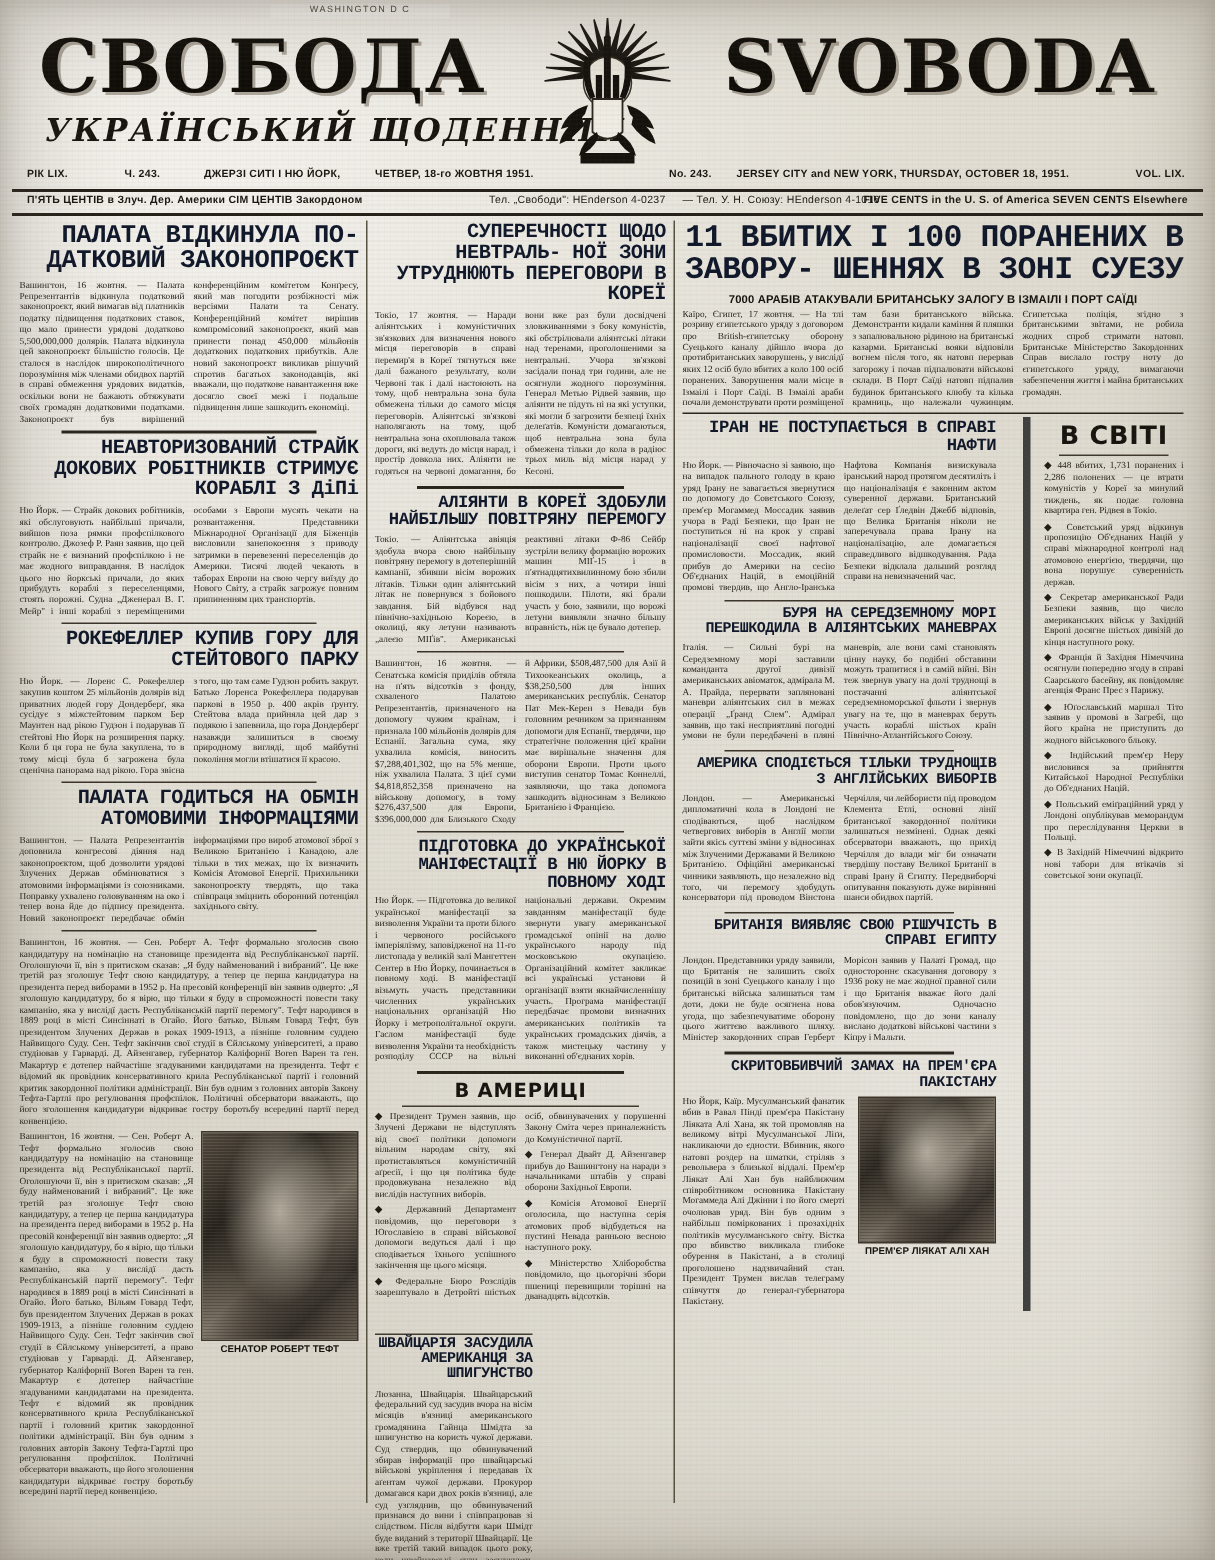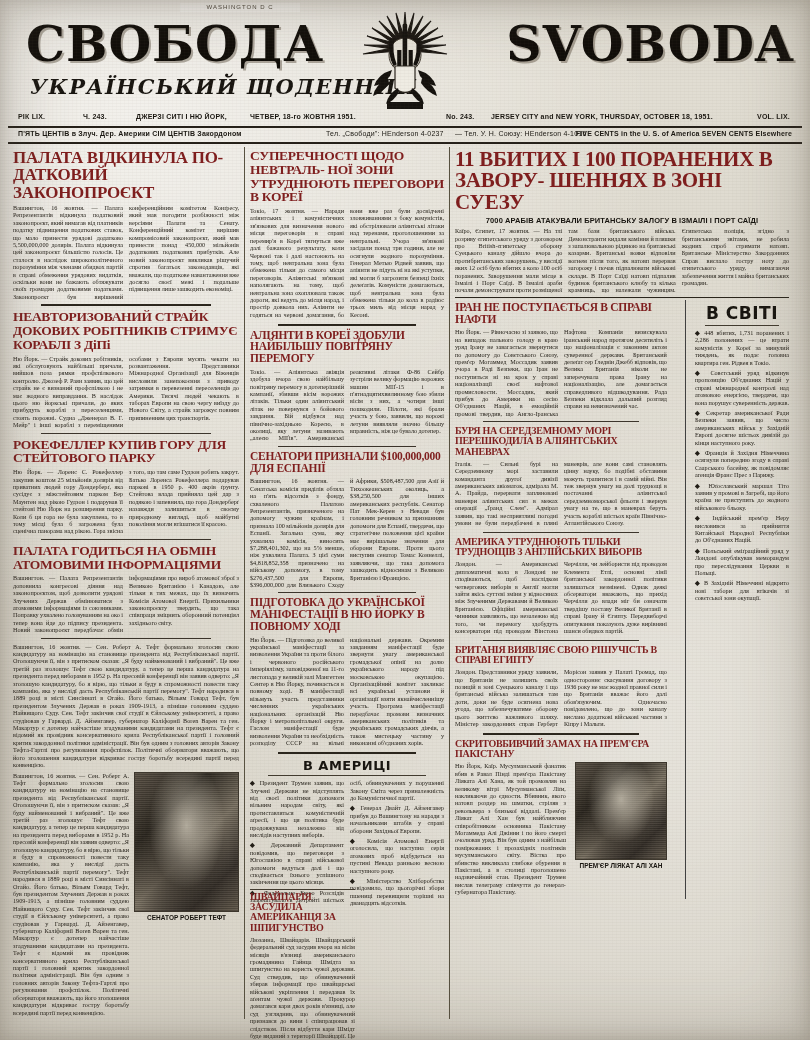--- a/index.html
+++ b/index.html
@@ -43,21 +43,21 @@
   .masthead{position:relative;height:112px;}
   .mh-title{
     position:absolute;top:18px;font-weight:bold;
     font-family:"DejaVu Serif", serif;
     font-size:49px;line-height:52px;letter-spacing:1px;
     color:#100d09;
     text-shadow:2px 2px 0 rgba(90,80,65,.45);
     white-space:nowrap;
   }
   #mh-left{left:18px;}
-  #mh-right{right:8px;}
+  #mh-right{right:32px;}
   .mh-sub{
     position:absolute;top:74px;
     font-family:"DejaVu Serif", serif;
     font-style:italic;font-weight:bold;
     font-size:21px;letter-spacing:1.5px;color:#181510;
     white-space:nowrap;
   }
   #mh-sub-left{left:22px;}
   #mh-sub-right{right:18px;letter-spacing:4px;font-style:italic;}
 
@@ -81,24 +81,24 @@
   
   .cols{display:flex;gap:0;margin-top:3px;}
   .col{box-sizing:border-box;}
   .colsep{border-left:1px solid #56503f;}
   .c1{width:236px;padding:0 5px;}
   .c2{width:205px;padding:0 5px;}
   .c3{width:345px;padding:0 5px;}
 
   
   h1.hl{
-    font-family:Liberation Serif, serif;
+    font-family:Liberation Mono, monospace;
     font-weight:bold;margin:2px 0 3px;
-    text-align:left;line-height:1.02;
-    color:#7f1d1d;letter-spacing:-.3px;
+    text-align:right;line-height:1.02;
+    color:#0f172a;letter-spacing:-.3px;
   }
   .hl-xl{font-size:21px;}
   .hl-lg{font-size:17px;}
   .hl-md{font-size:13.5px;}
   .hl-sm{font-size:11.5px;}
   .hl-xs{font-size:10px;}
   .kicker{
     font-family:"Liberation Sans",sans-serif;
     font-weight:bold;font-size:7.5px;text-align:center;
     letter-spacing:.1px;margin:1px 0 2px;color:#16130e;
@@ -299,21 +299,20 @@
       <article>
         <h1 class="hl hl-sm">АЛІЯНТИ В КОРЕЇ ЗДОБУЛИ НАЙБІЛЬШУ ПОВІТРЯНУ ПЕРЕМОГУ</h1>
         <div class="body2">
             <p class="txt">Токіо. — Аліянтська авіяція здобула вчора свою найбільшу повітряну перемогу в дотеперішній кампанії, збивши вісім ворожих літаків. Тільки один аліянтський літак не повернувся з бойового завдання. Бій відбувся над північно-західньою Кореєю, в околиці, яку летуни називають „алеєю МІҐів". Американські реактивні літаки Ф-86 Сейбр зустріли велику формацію ворожих машин МІҐ-15 і в п'ятнадцятихвилинному бою збили вісім з них, а чотири інші пошкодили. Пілоти, які брали участь у бою, заявили, що ворожі летуни виявляли значно більшу вправність, ніж це бувало дотепер.</p>
           </div>
       </article>
 
       <div class="sep short"></div>
 
       <article>
-        <h1 class="hl hl-sm">СЕНАТОРИ ПРИЗНАЛИ $100,000,000 ДЛЯ ЕСПАНІЇ</h1>
         <div class="body2">
             <p class="txt">Вашингтон, 16 жовтня. — Сенатська комісія приділів обтяла на п'ять відсотків з фонду, схваленого Палатою Репрезентантів, призначеного на допомогу чужим країнам, і признала 100 мільйонів долярів для Еспанії. Загальна сума, яку ухвалила комісія, виносить $7,288,401,302, що на 5% менше, ніж ухвалила Палата. З цієї суми $4,818,852,358 призначено на військову допомогу, в тому $276,437,500 для Европи, $396,000,000 для Близького Сходу й Африки, $508,487,500 для Азії й Тихоокеанських околиць, а $38,250,500 для інших американських республік. Сенатор Пат Мек-Керен з Невади був головним речником за признанням допомоги для Еспанії, твердячи, що стратегічне положення цієї країни має вирішальне значення для оборони Европи. Проти цього виступив сенатор Томас Коннеллі, заявляючи, що така допомога зашкодить відносинам з Великою Британією і Францією.</p>
           </div>
       </article>
 
       <div class="sep short"></div>
 
       <article>
         <h1 class="hl hl-sm">ПІДГОТОВКА ДО УКРАЇНСЬКОЇ МАНІФЕСТАЦІЇ В НЮ ЙОРКУ В ПОВНОМУ ХОДІ</h1>
         <div class="body2">
@@ -345,42 +344,42 @@
         <div class="kicker">7000 АРАБІВ АТАКУВАЛИ БРИТАНСЬКУ ЗАЛОГУ В ІЗМАІЛІ І ПОРТ САЇДІ</div>
         <div class="body2" style="column-count:3">
             <p class="txt">Каїро, Єгипет, 17 жовтня. — На тлі розриву єгипетського уряду з договором про British-єгипетську оборону Суецького каналу дійшло вчора до протибританських заворушень, у вислідї яких 12 осіб було вбитих а коло 100 осіб поранених. Заворушення мали місце в Ізмаілі і Порт Саїді. В Ізмаілі араби почали демонструвати проти розміщеної там бази британського війська. Демонстранти кидали каміння й пляшки з запалювальною рідиною на британські казарми. Британські вояки відповіли вогнем після того, як натовп перервав загорожу і почав підпалювати військові склади. В Порт Саїді натовп підпалив будинок британського клюбу та кілька крамниць, що належали чужинцям. Єгипетська поліція, згідно з британськими звітами, не робила жодних спроб стримати натовп. Британське Міністерство Закордонних Справ вислало гостру ноту до єгипетського уряду, вимагаючи забезпечення життя і майна британських громадян.</p>
           </div>
       </article>
 
       <div class="rule" style="margin:3px 0 2px"></div>
 
       <div class="flexrow">
 
-        <div style="width:232px;padding-right:18px;border-right:1px solid #404040;">
+        <div style="width:232px;padding-right:18px;border-right:5px solid #404040;">
 
           <article>
             <h1 class="hl hl-sm">ІРАН НЕ ПОСТУПАЄТЬСЯ В СПРАВІ НАФТИ</h1>
             <div class="body2">
                 <p class="txt">Ню Йорк. — Рівночасно зі заявою, що на випадок пального голоду в краю уряд Ірану не завагається звернутися по допомогу до Совєтського Союзу, прем'єр Могаммед Моссадик заявив учора в Раді Безпеки, що Іран не поступиться ні на крок у справі націоналізації своєї нафтової промисловости. Моссадик, який прибув до Америки на сесію Об'єднаних Націй, в емоційній промові твердив, що Англо-Іранська Нафтова Компанія визискувала іранський народ протягом десятиліть і що націоналізація є законним актом суверенної держави. Британський делеґат сер Ґледвін Джебб відповів, що Велика Британія ніколи не заперечувала права Ірану на націоналізацію, але домагається справедливого відшкодування. Рада Безпеки відклала дальший розгляд справи на невизначений час.</p>
               </div>
           </article>
 
           <div class="sep short"></div>
 
           <article>
             <h1 class="hl hl-xs">БУРЯ НА СЕРЕДЗЕМНОМУ МОРІ ПЕРЕШКОДИЛА В АЛІЯНТСЬКИХ МАНЕВРАХ</h1>
             <div class="body2">
                 <p class="txt">Італія. — Сильні бурі на Середземному морі заставили команданта другої дивізії американських авіоматок, адмірала М. А. Прайда, перервати запляновані маневри аліянтських сил в межах операції „Ґранд Слем". Адмірал заявив, що такі несприятливі погодні умови не були передбачені в пляні маневрів, але вони самі становлять цінну науку, бо подібні обставини можуть трапитися і в самій війні. Він теж звернув увагу на долі труднощі в постачанні аліянтської середземноморської фльоти і звернув увагу на те, що в маневрах беруть участь кораблі шістьох країн Північно-Атлантійського Союзу.</p>
               </div>
           </article>
 
           <div class="sep short"></div>
 
           <article>
-            <h1 class="hl hl-xs">АМЕРИКА УТРУДНЮЮТЬ ТІЛЬКИ ТРУДНОЩІВ З АНГЛІЙСЬКИХ ВИБОРІВ</h1>
+            <h1 class="hl hl-xs">АМЕРИКА СПОДІЄТЬСЯ ТІЛЬКИ ТРУДНОЩІВ З АНГЛІЙСЬКИХ ВИБОРІВ</h1>
             <div class="body2">
                 <p class="txt">Лондон. — Американські дипломатичні кола в Лондоні не сподіваються, щоб наслідком четвергових виборів в Англії могли зайти якісь суттєві зміни у відносинах між Злученими Державами й Великою Британією. Офіційні американські чинники заявляють, що незалежно від того, чи перемогу здобудуть консерватори під проводом Вінстона Черчілля, чи лейбористи під проводом Клемента Етлі, основні лінії британської закордонної політики залишаться незмінені. Однак деякі обсерватори вважають, що прихід Черчілля до влади міг би означати твердішу поставу Великої Британії в справі Ірану й Єгипту. Передвиборчі опитування показують дуже вирівняні шанси обидвох партій.</p>
               </div>
           </article>
 
           <div class="sep short"></div>
 
           <article>
             <h1 class="hl hl-xs">БРИТАНІЯ ВИЯВЛЯЄ СВОЮ РІШУЧІСТЬ В СПРАВІ ЕГИПТУ</h1>
             <div class="body2">

